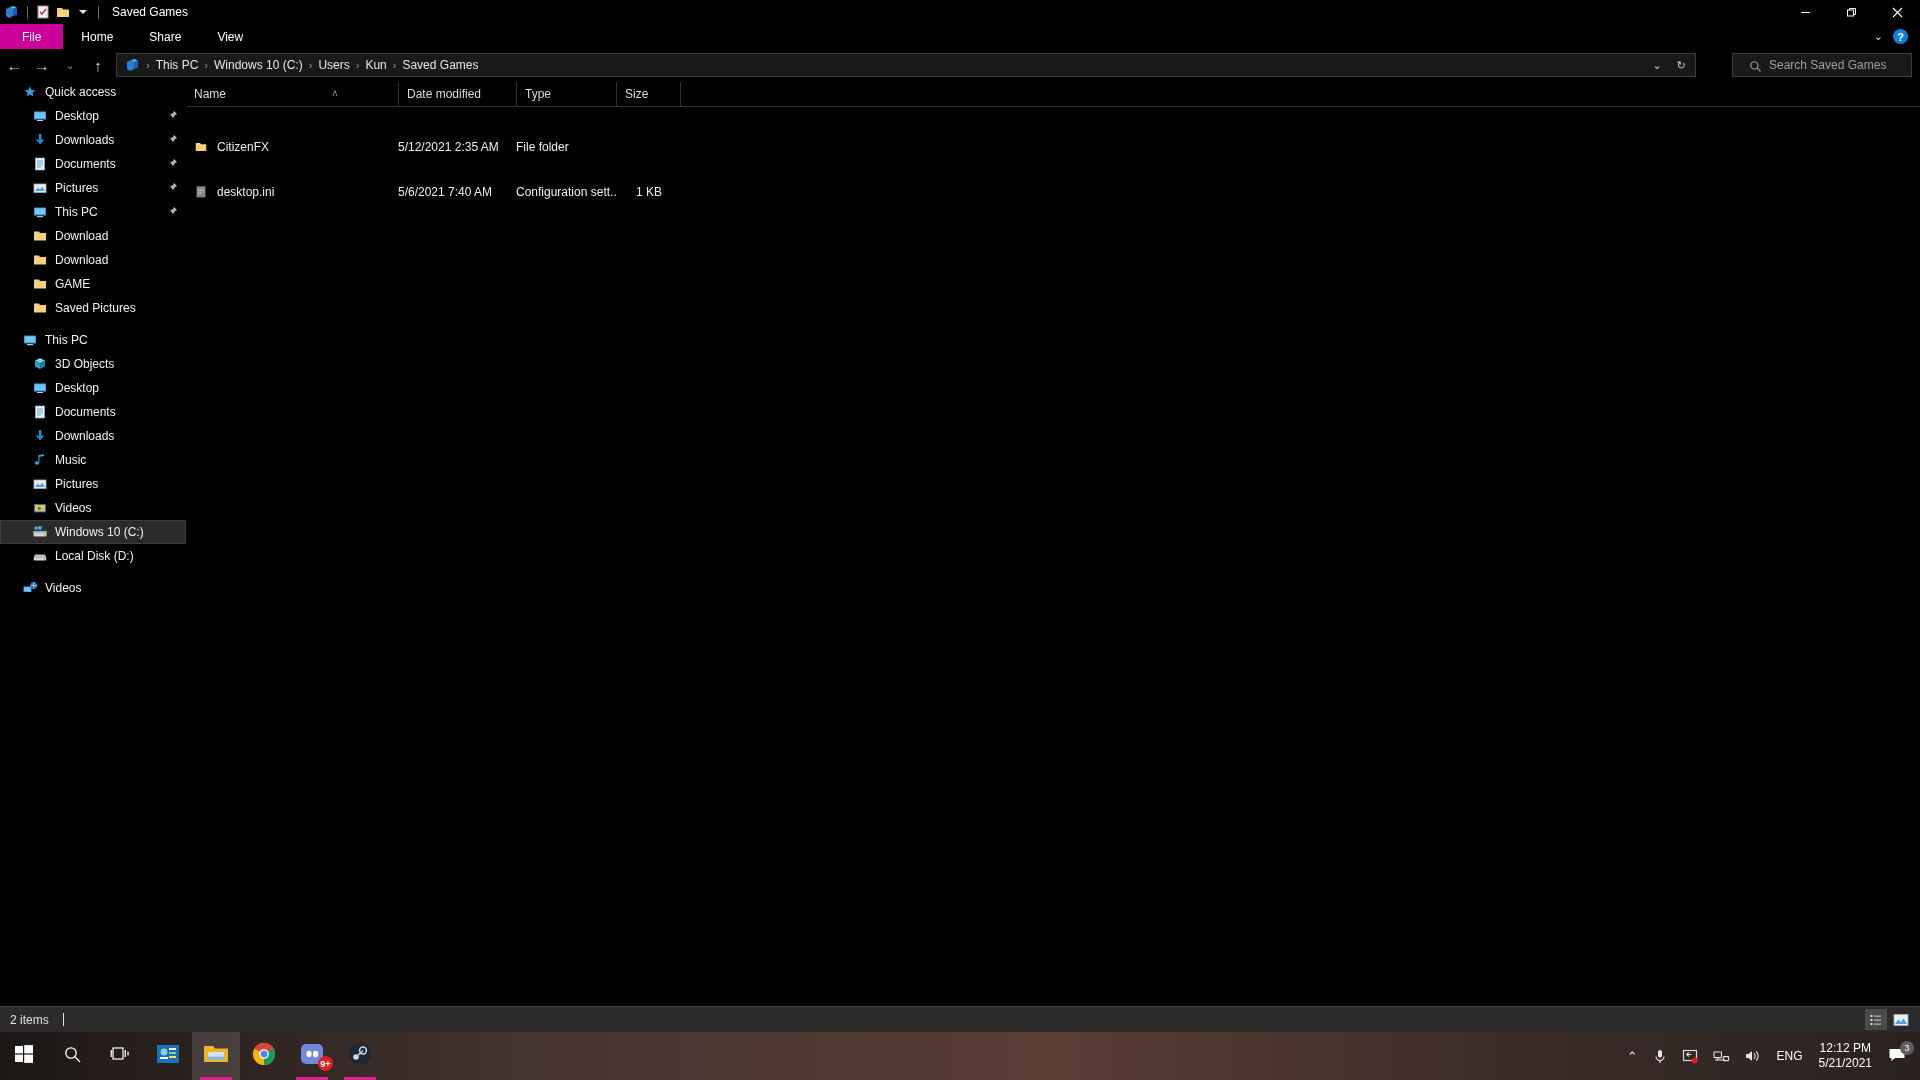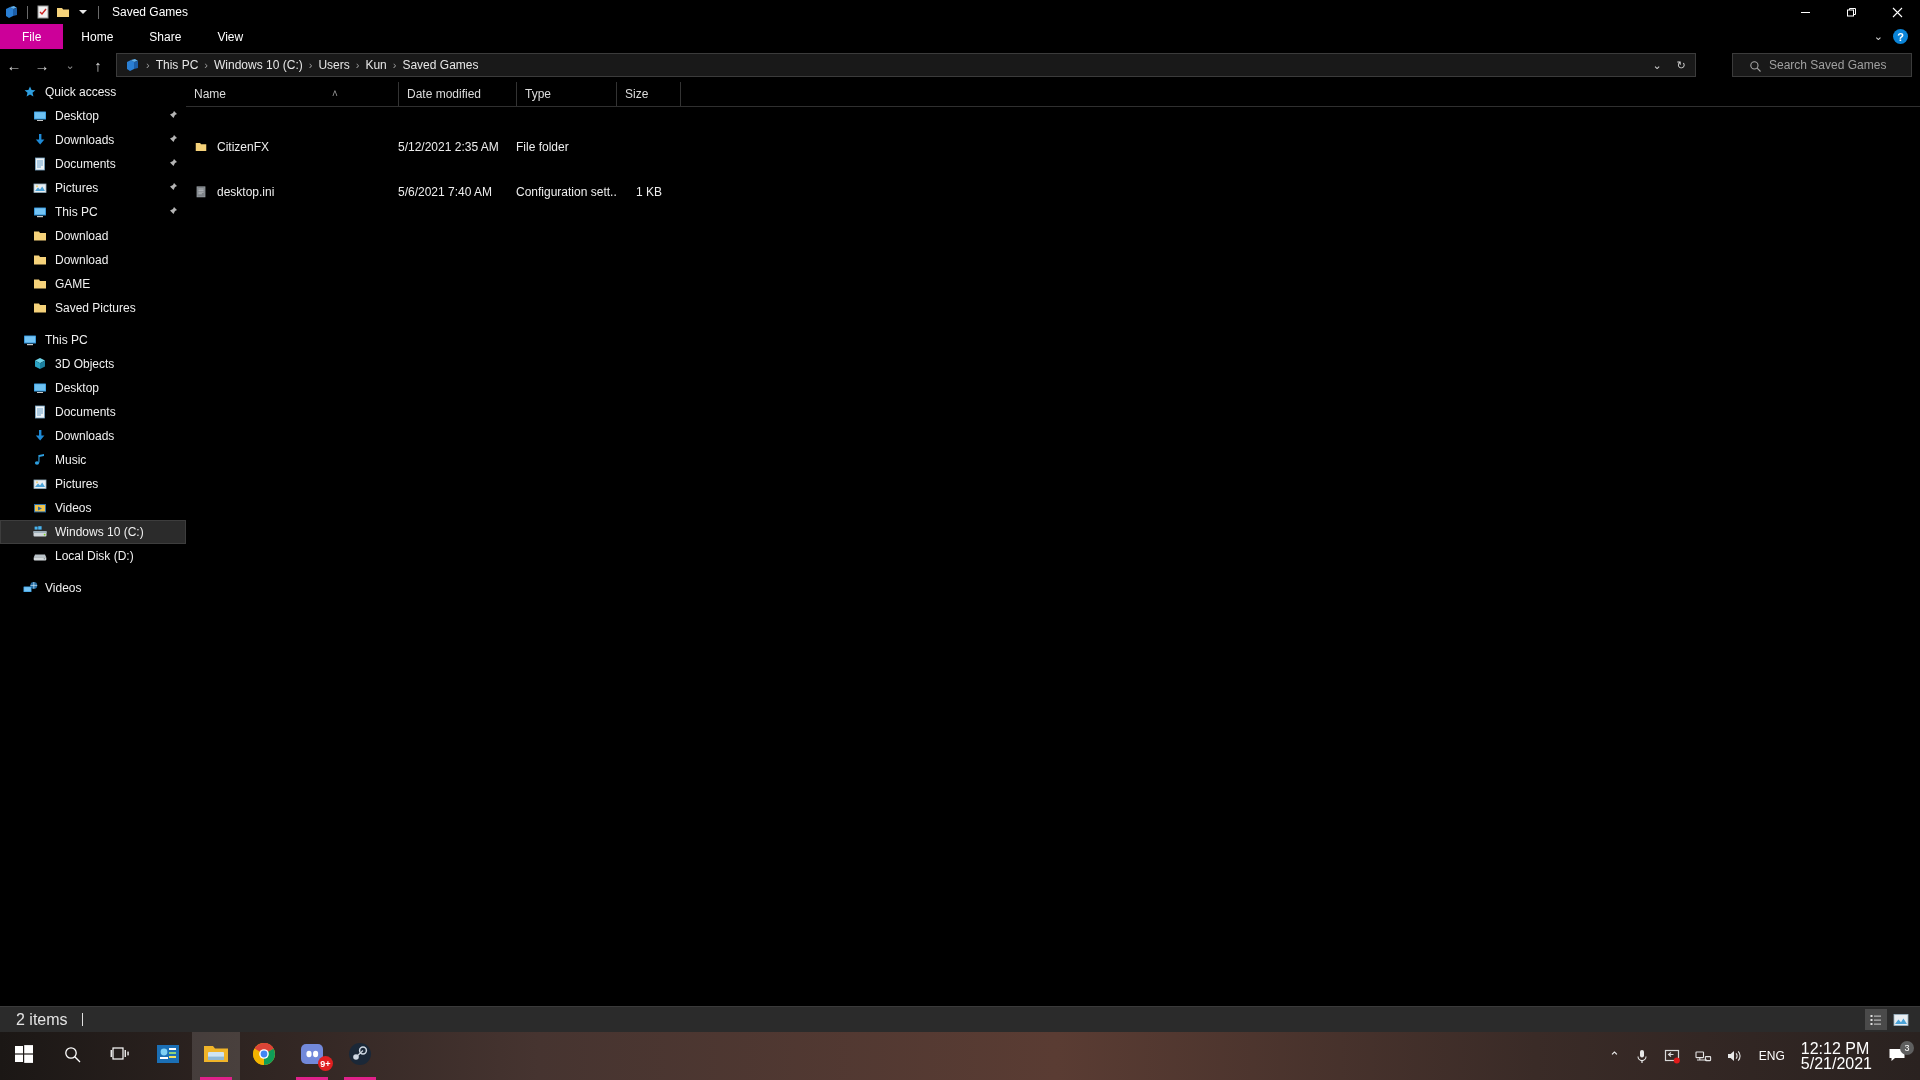--- a/index.html
+++ b/index.html
@@ -95,42 +95,42 @@
   .cell { overflow: hidden; white-space: nowrap; }
   .cell.name { display: flex; align-items: center; gap: 9px; padding-left: 8px; }
   .cell.size { text-align: right; padding-right: 18px; }
 
   
   .statusbar {
     position: absolute; bottom: 48px; left: 0; width: 1920px; height: 26px;
     background: #2b2b2b; border-top: 1px solid #3a3a3a;
     display: flex; align-items: center;
   }
-  .status-text { font-size: 16px; color: #e4e4e4; padding-left: 16px; }
+  .status-text { font-size: 12px; color: #e4e4e4; padding-left: 10px; }
   .status-caret { width: 1px; height: 13px; background: #e0e0e0; margin-left: 14px; }
   .view-btns { position: absolute; right: 8px; display: flex; gap: 3px; align-items: center; }
   .view-btn { width: 22px; height: 21px; display: flex; align-items: center; justify-content: center; }
   .view-btn.active { background: #4a4a4a; }
 
   
   .taskbar {
     position: absolute; bottom: 0; left: 0; width: 1920px; height: 48px;
     background: linear-gradient(to right,#1b1715 0%,#463430 28%,#5a3c33 55%,#3a2b27 80%,#2a2220 100%);
     display: flex; align-items: center;
   }
   .tb-item { width: 48px; height: 48px; display: flex; align-items: center;
              justify-content: center; position: relative; }
   .tb-item.active { background: rgba(255,255,255,0.13); }
   .tb-underline { position: absolute; bottom: 0; left: 8px; width: 32px; height: 3px; background: #e0218a; }
   .tray { position: absolute; right: 0; display: flex; align-items: center; height: 48px; }
   .tray-ico { padding: 0 7px; display: flex; align-items: center; justify-content: center;
               color: #e8e8e8; font-size: 13px; }
   .tray-lang { font-size: 12px; color: #ffffff; padding: 0 8px; }
-  .clock { display: flex; flex-direction: column; align-items: flex-start; justify-content: center;
-           font-size: 16px; color: #ffffff; line-height: 15px; padding: 0 8px; }
+  .clock { display: flex; flex-direction: column; align-items: center; justify-content: center;
+           font-size: 12px; color: #ffffff; line-height: 15px; padding: 0 8px; }
   .notif { position: relative; padding: 0 12px 0 8px; display: flex; align-items: center; }
   .notif-badge { position: absolute; right: 6px; bottom: 10px; width: 14px; height: 14px;
                  border-radius: 50%; background: #5f5f5f; color: #fff; font-size: 9px;
                  display: flex; align-items: center; justify-content: center; }
 </style>
 </head>
 <body>
 
 <div id="screen">
 

